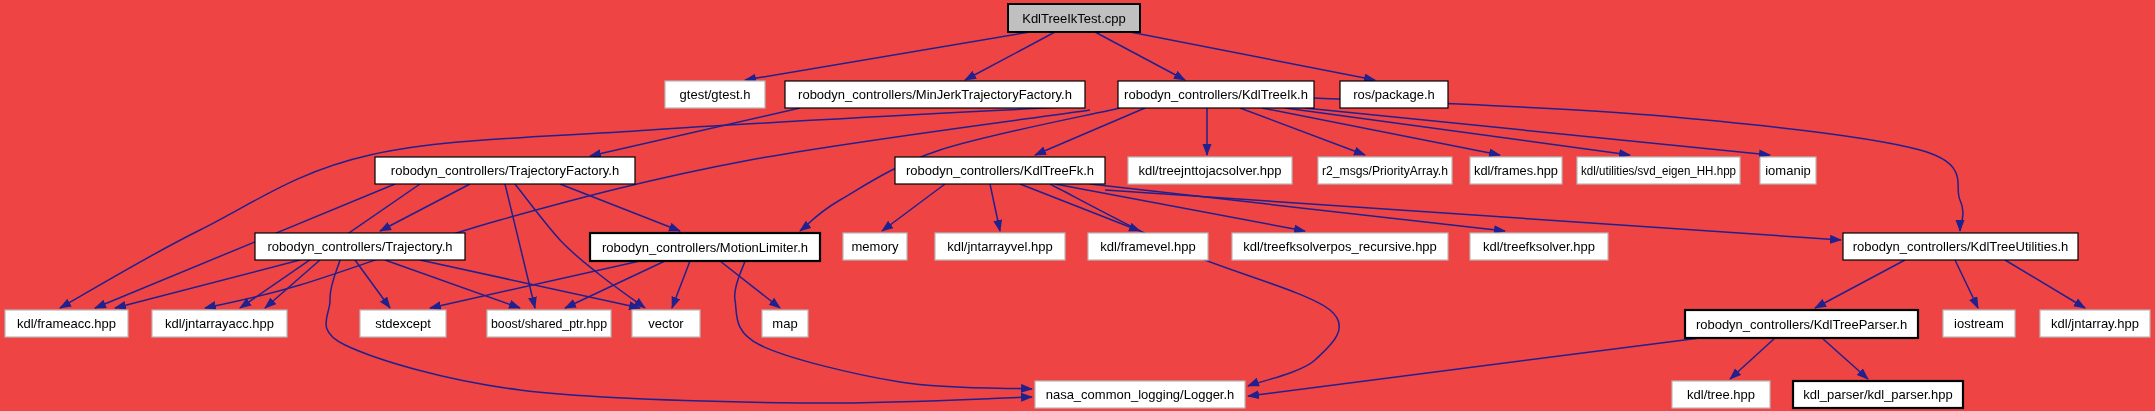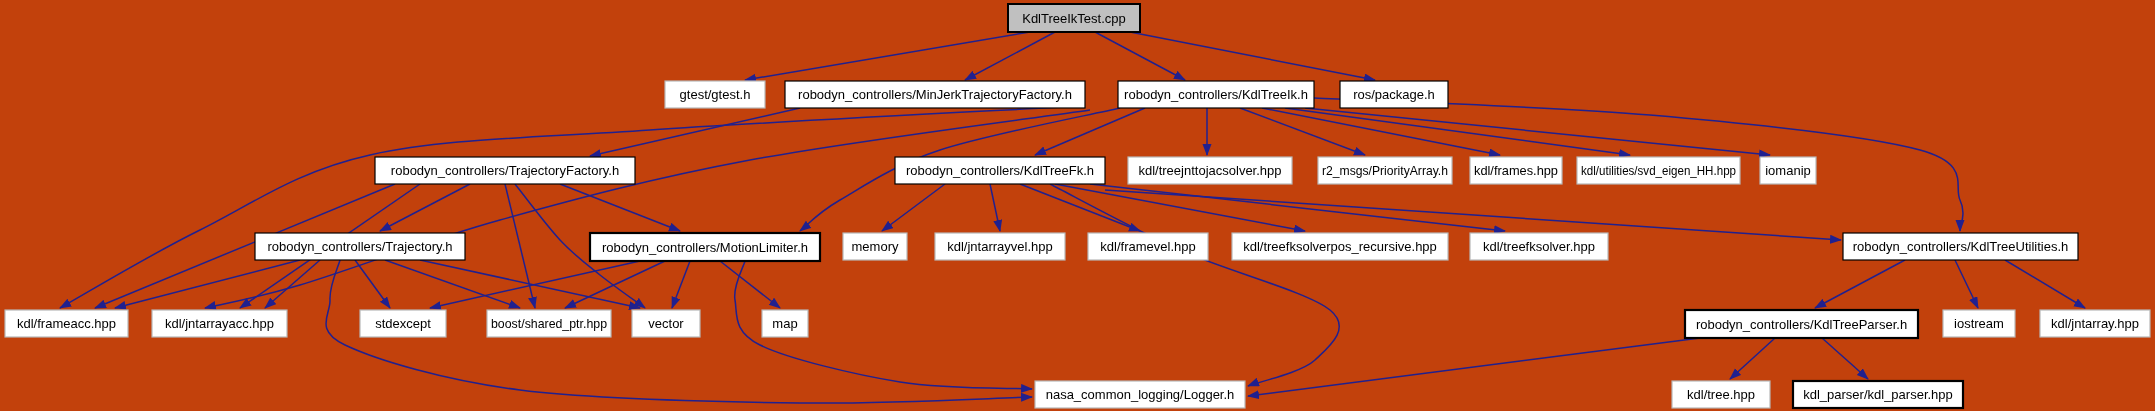--- a/index.html
+++ b/index.html
@@ -4,21 +4,21 @@
 <style>
   html, body {
     margin: 0;
     padding: 0;
     background: #ffffff;
   }
   .graph-wrap {
     position: relative;
     width: 2155px;
     height: 411px;
-    background: #c2410c;
+    background: #ef4444;
     font-family: "Liberation Sans", "DejaVu Sans", sans-serif;
   }
   svg { display: block; }
   .edge { fill: none; }
   .node text {
     font-family: "Liberation Sans", "DejaVu Sans", sans-serif;
     fill: #000000;
   }
 </style>
 </head>

